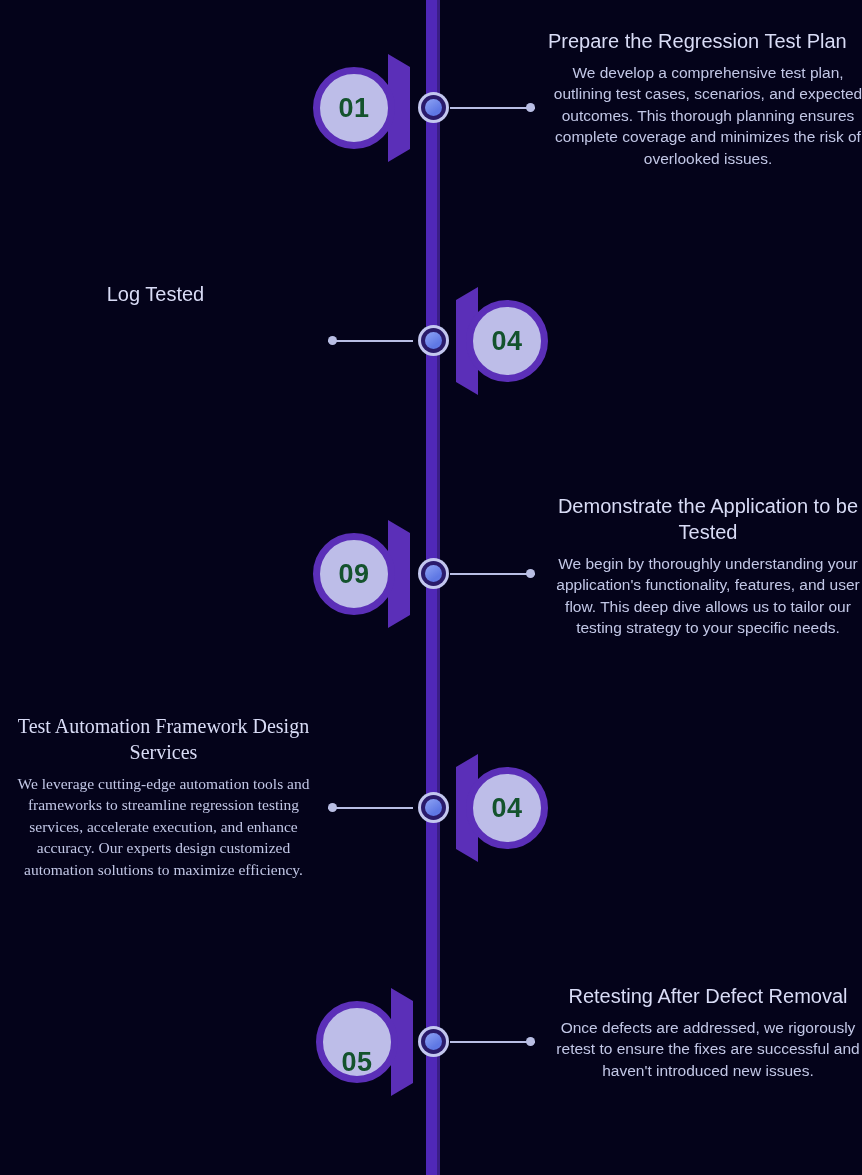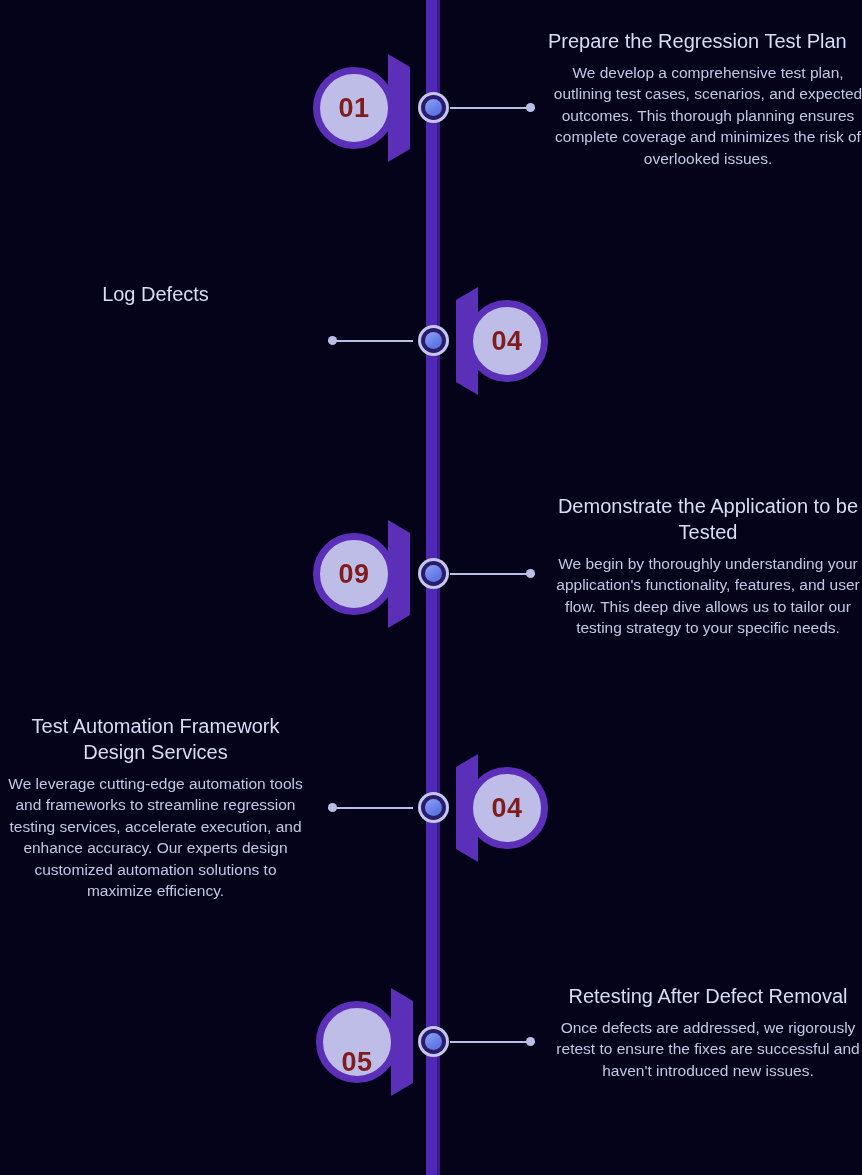--- a/index.html
+++ b/index.html
@@ -109,21 +109,21 @@
     border: 7px solid #5b2fb8;
     box-sizing: border-box;
     display: flex;
     align-items: center;
     justify-content: center;
     z-index: 9;
   }
   .badge-num {
     font-size: 27px;
     font-weight: bold;
-    color: #7f1d1d;
+    color: #14532d;
     letter-spacing: 0.5px;
     line-height: 1;
   }
   
   .badge-tip {
     position: absolute;
     width: 0;
     height: 0;
     top: 50%;
     margin-top: -13px;
@@ -190,21 +190,21 @@
   <div class="badge-tip point-left" style="left:456px; top:300px; height:82px;"></div>
   <div class="node" style="top:325px;">
     <div class="node-mid"></div>
     <div class="node-core"></div>
   </div>
   <div class="connector to-left" style="left:328px; top:336px; width:85px;">
     <div class="conn-line"></div>
     <div class="conn-dot"></div>
   </div>
   <div class="text-block align-center" style="left:0px; top:281px; width:311px;">
-    <h3 class="step-title">Log Defects</h3>
+    <h3 class="step-title">Log Tested</h3>
   </div>
 </div>
 
 <div class="step" style="top:0;">
   <div class="badge" style="left:313px; top:533px;">
     <span class="badge-num">09</span>
   </div>
   <div class="badge-tip point-right" style="left:388px; top:533px; height:82px;"></div>
   <div class="node" style="top:558px;">
     <div class="node-mid"></div>
@@ -226,21 +226,21 @@
   </div>
   <div class="badge-tip point-left" style="left:456px; top:767px; height:82px;"></div>
   <div class="node" style="top:792px;">
     <div class="node-mid"></div>
     <div class="node-core"></div>
   </div>
   <div class="connector to-left" style="left:328px; top:803px; width:85px;">
     <div class="conn-line"></div>
     <div class="conn-dot"></div>
   </div>
-  <div class="text-block align-center" style="left:0px; top:713px; width:311px;">
+  <div class="text-block align-center" style="left:8px; top:713px; width:311px;font-family:Liberation Serif, serif;">
     <h3 class="step-title">Test Automation Framework Design Services</h3>
     <p class="step-desc">We leverage cutting-edge automation tools and frameworks to streamline regression testing services, accelerate execution, and enhance accuracy. Our experts design customized automation solutions to maximize efficiency.</p>
   </div>
 </div>
 
 <div class="step" style="top:0;">
   <div class="badge" style="left:316px; top:1001px;align-items:flex-end;">
     <span class="badge-num">05</span>
   </div>
   <div class="badge-tip point-right" style="left:391px; top:1001px; height:82px;"></div>

